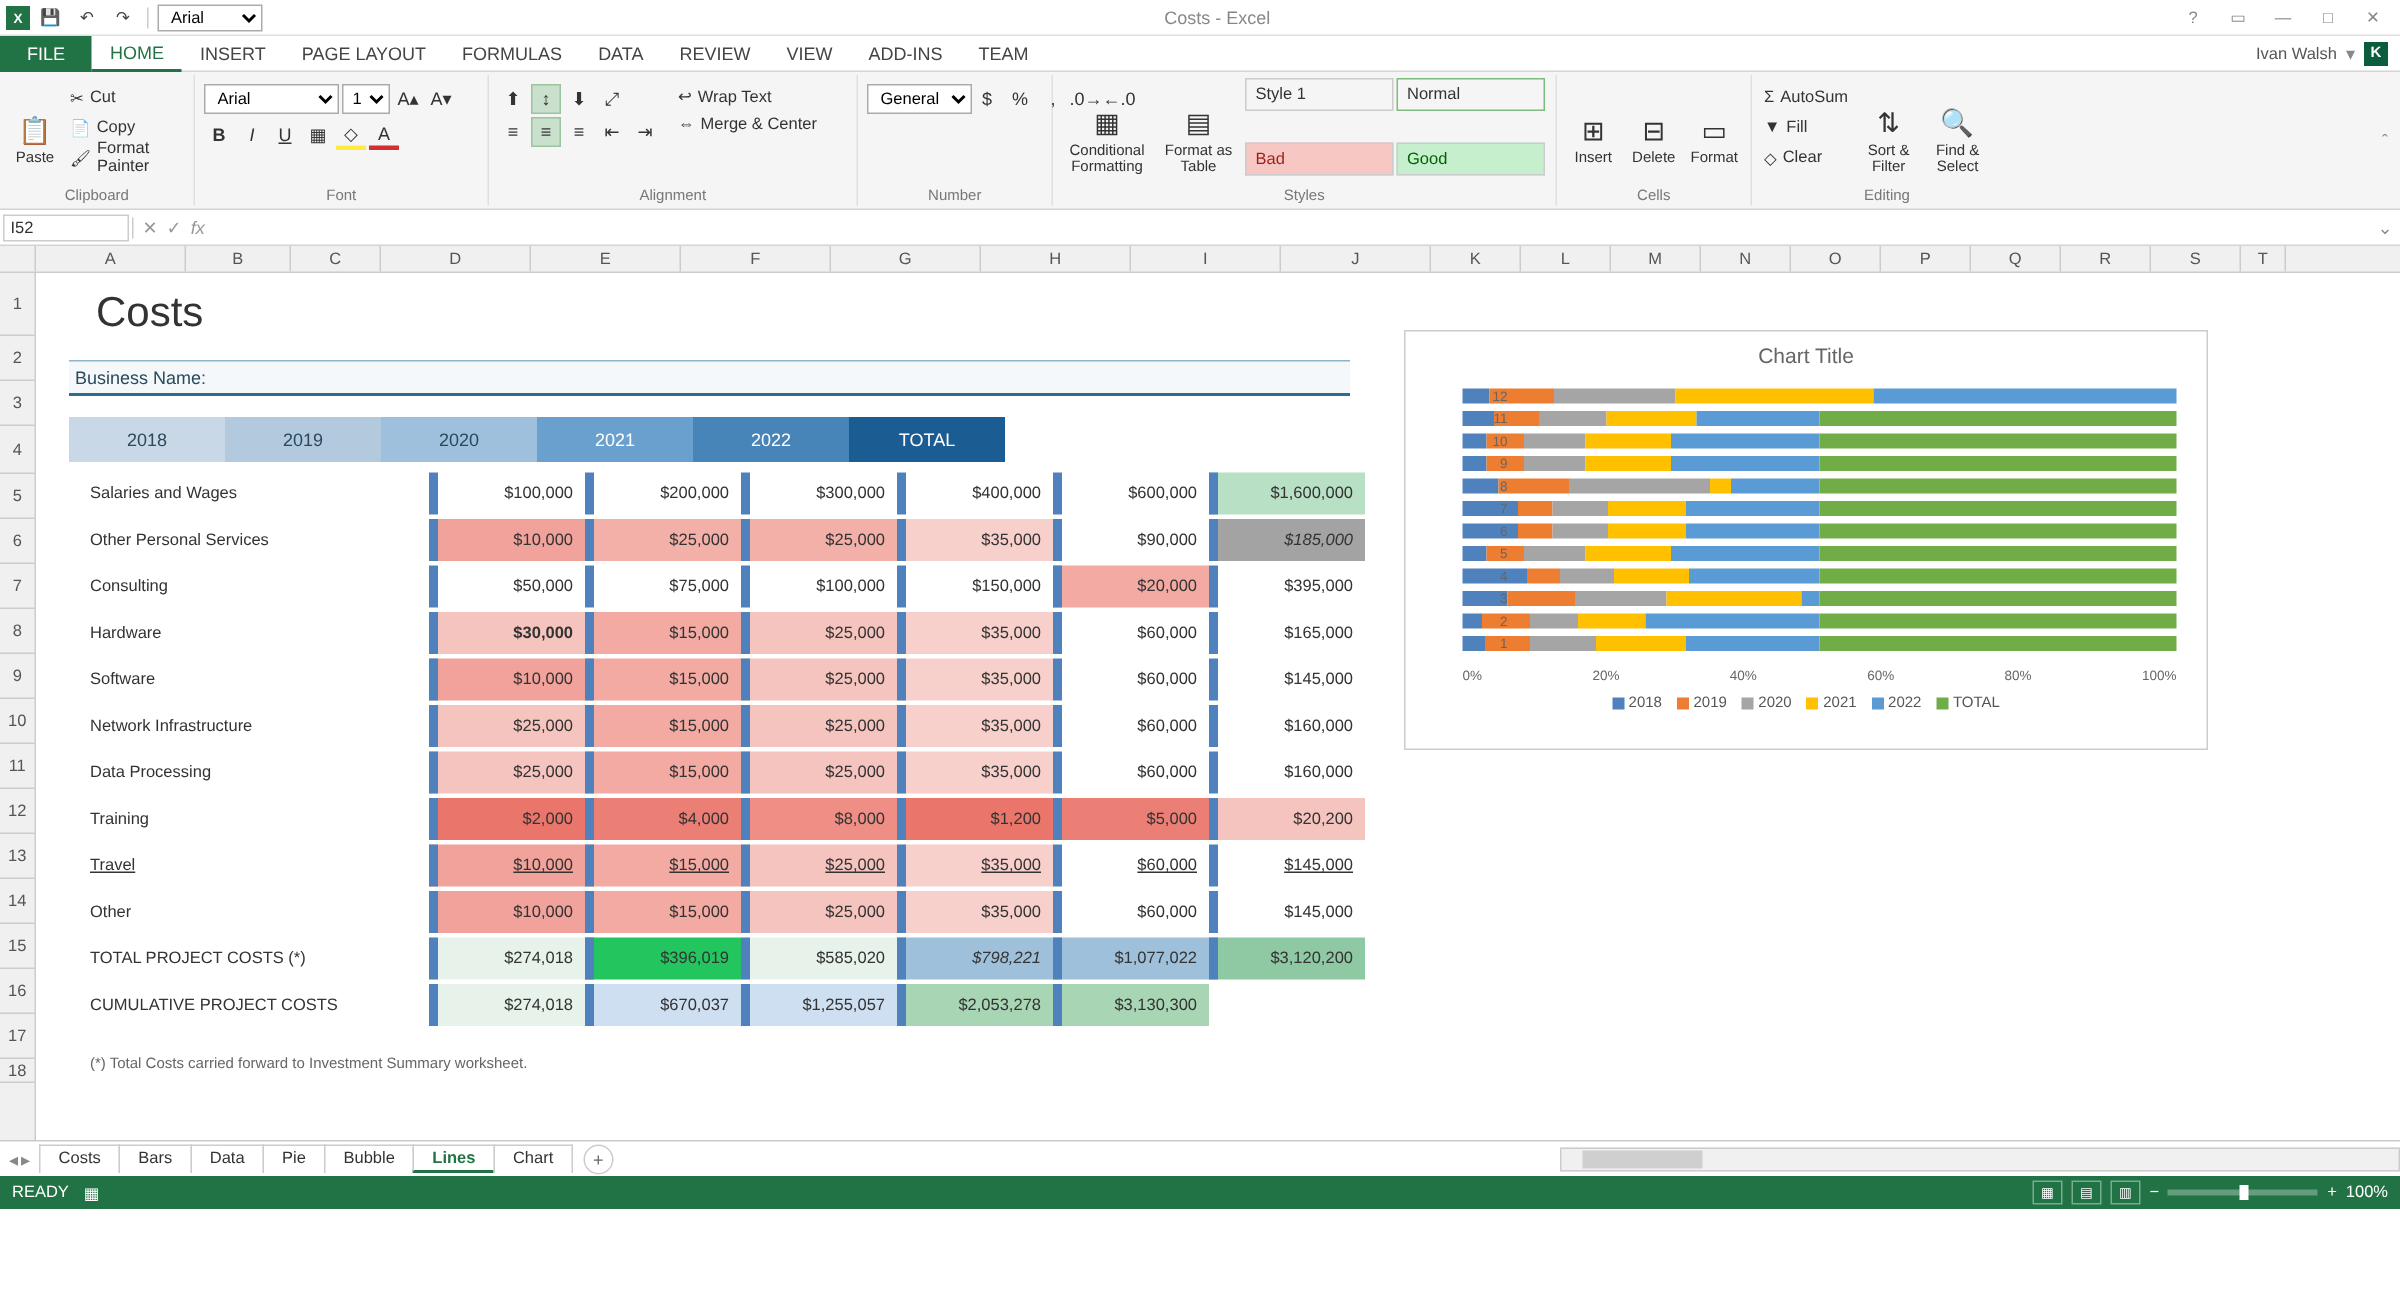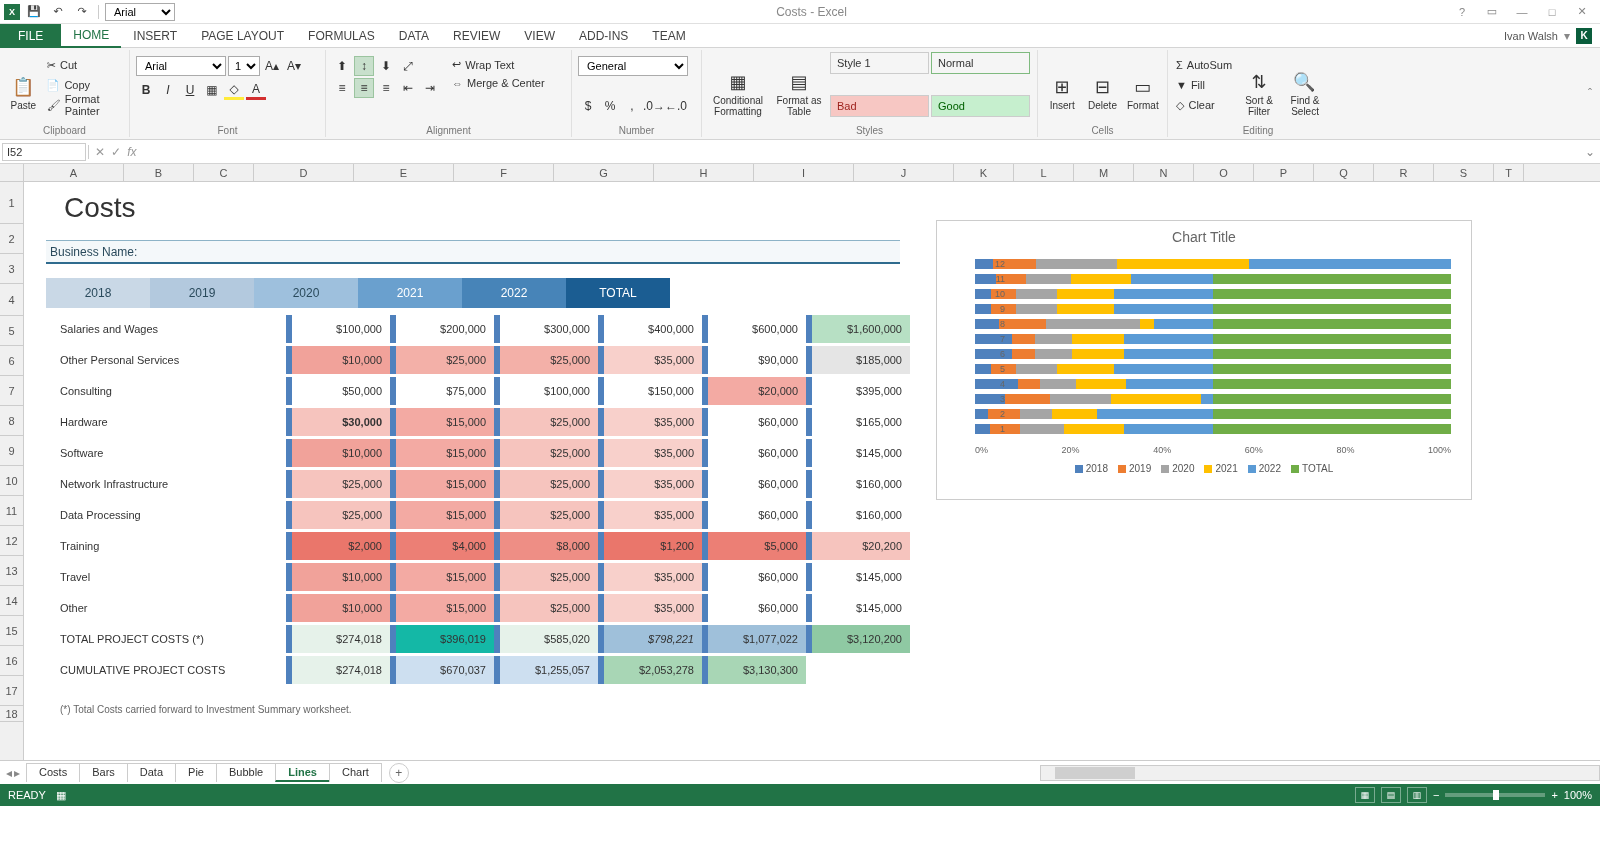--- a/index.html
+++ b/index.html
@@ -203,21 +203,21 @@
         <div class="wrap-btn">
             <span>⇔</span>
             <span>Merge &amp; Center</span>
           </div>
       </div>
     </div>
     <div class="ribbon-group-label">Alignment</div>
   </div>
 
   <div class="ribbon-group" style="width:130px">
-    <div style="display:flex;flex-direction:column;gap:20px;padding-top:4px">
+    <div style="display:flex;gap:0;padding-top:4px">
       <select class="num-fmt-box"><option>General</option></select>
       <div class="font-row">
         <div class="icon-btn">$</div>
         <div class="icon-btn">%</div>
         <div class="icon-btn">,</div>
         <div class="icon-btn">.0→</div>
         <div class="icon-btn">←.0</div>
       </div>
     </div>
     <div class="ribbon-group-label">Number</div>
@@ -372,21 +372,21 @@
           <div class="dr-cell" style="background: rgb(255, 255, 255); border-left-color: rgb(79, 129, 189);">$600,000</div>
           <div class="dr-cell" style="background: rgb(183, 224, 196); border-left-color: rgb(79, 129, 189);">$1,600,000</div>
         </div>
         <div class="data-row" style="top: 163px;">
           <div class="dr-label">Other Personal Services</div>
           <div class="dr-cell" style="background: rgb(241, 162, 154); border-left-color: rgb(79, 129, 189);">$10,000</div>
           <div class="dr-cell" style="background: rgb(243, 176, 168); border-left-color: rgb(79, 129, 189);">$25,000</div>
           <div class="dr-cell" style="background: rgb(243, 176, 168); border-left-color: rgb(79, 129, 189);">$25,000</div>
           <div class="dr-cell" style="background: rgb(248, 208, 203); border-left-color: rgb(79, 129, 189);">$35,000</div>
           <div class="dr-cell" style="background: rgb(255, 255, 255); border-left-color: rgb(79, 129, 189);">$90,000</div>
-          <div class="dr-cell" style="background: #e5e5e5; border-left-color: rgb(79, 129, 189);">$185,000</div>
+          <div class="dr-cell" style="background: #a3a3a3; border-left-color: rgb(79, 129, 189); font-style: italic;">$185,000</div>
         </div>
         <div class="data-row" style="top: 194px;">
           <div class="dr-label">Consulting</div>
           <div class="dr-cell" style="background: rgb(255, 255, 255); border-left-color: rgb(79, 129, 189);">$50,000</div>
           <div class="dr-cell" style="background: rgb(255, 255, 255); border-left-color: rgb(79, 129, 189);">$75,000</div>
           <div class="dr-cell" style="background: rgb(255, 255, 255); border-left-color: rgb(79, 129, 189);">$100,000</div>
           <div class="dr-cell" style="background: rgb(255, 255, 255); border-left-color: rgb(79, 129, 189);">$150,000</div>
           <div class="dr-cell" style="background: rgb(243, 170, 163); border-left-color: rgb(79, 129, 189);">$20,000</div>
           <div class="dr-cell" style="background: rgb(255, 255, 255); border-left-color: rgb(79, 129, 189);">$395,000</div>
         </div>
@@ -428,42 +428,42 @@
         </div>
         <div class="data-row" style="top: 349px;">
           <div class="dr-label">Training</div>
           <div class="dr-cell" style="background: rgb(234, 118, 107); border-left-color: rgb(79, 129, 189);">$2,000</div>
           <div class="dr-cell" style="background: rgb(236, 127, 117); border-left-color: rgb(79, 129, 189);">$4,000</div>
           <div class="dr-cell" style="background: rgb(238, 142, 133); border-left-color: rgb(79, 129, 189);">$8,000</div>
           <div class="dr-cell" style="background: rgb(234, 118, 107); border-left-color: rgb(79, 129, 189);">$1,200</div>
           <div class="dr-cell" style="background: rgb(236, 127, 117); border-left-color: rgb(79, 129, 189);">$5,000</div>
           <div class="dr-cell" style="background: rgb(246, 196, 190); border-left-color: rgb(79, 129, 189);">$20,200</div>
         </div>
-        <div class="data-row" style="top: 380px;">
+        <div class="data-row" style="top: 380px; text-decoration: underline;">
           <div class="dr-label">Travel</div>
           <div class="dr-cell" style="background: rgb(241, 162, 154); border-left-color: rgb(79, 129, 189);">$10,000</div>
           <div class="dr-cell" style="background: rgb(243, 170, 163); border-left-color: rgb(79, 129, 189);">$15,000</div>
           <div class="dr-cell" style="background: rgb(246, 196, 190); border-left-color: rgb(79, 129, 189);">$25,000</div>
           <div class="dr-cell" style="background: rgb(248, 208, 203); border-left-color: rgb(79, 129, 189);">$35,000</div>
           <div class="dr-cell" style="background: rgb(255, 255, 255); border-left-color: rgb(79, 129, 189);">$60,000</div>
           <div class="dr-cell" style="background: rgb(255, 255, 255); border-left-color: rgb(79, 129, 189);">$145,000</div>
         </div>
         <div class="data-row" style="top: 411px;">
           <div class="dr-label">Other</div>
           <div class="dr-cell" style="background: rgb(241, 162, 154); border-left-color: rgb(79, 129, 189);">$10,000</div>
           <div class="dr-cell" style="background: rgb(243, 170, 163); border-left-color: rgb(79, 129, 189);">$15,000</div>
           <div class="dr-cell" style="background: rgb(246, 196, 190); border-left-color: rgb(79, 129, 189);">$25,000</div>
           <div class="dr-cell" style="background: rgb(248, 208, 203); border-left-color: rgb(79, 129, 189);">$35,000</div>
           <div class="dr-cell" style="background: rgb(255, 255, 255); border-left-color: rgb(79, 129, 189);">$60,000</div>
           <div class="dr-cell" style="background: rgb(255, 255, 255); border-left-color: rgb(79, 129, 189);">$145,000</div>
         </div>
         <div class="data-row" style="top: 442px;">
           <div class="dr-label" style="padding-left: 14px; font-size: 11px;">TOTAL PROJECT COSTS  (*)</div>
           <div class="dr-cell" style="background: rgb(230, 242, 234); border-left-color: rgb(79, 129, 189);">$274,018</div>
-          <div class="dr-cell" style="background: #14b8a6; border-left-color: rgb(79, 129, 189);">$396,019</div>
+          <div class="dr-cell" style="background: #22c55e; border-left-color: rgb(79, 129, 189);">$396,019</div>
           <div class="dr-cell" style="background: rgb(230, 242, 234); border-left-color: rgb(79, 129, 189);">$585,020</div>
           <div class="dr-cell" style="background: rgb(159, 192, 218); border-left-color: rgb(79, 129, 189); font-style: italic;">$798,221</div>
           <div class="dr-cell" style="background: rgb(159, 192, 218); border-left-color: rgb(79, 129, 189);">$1,077,022</div>
           <div class="dr-cell" style="background: rgb(143, 201, 163); border-left-color: rgb(79, 129, 189);">$3,120,200</div>
         </div>
         <div class="data-row" style="top: 473px;">
           <div class="dr-label" style="padding-left: 14px; font-size: 11px;">CUMULATIVE PROJECT COSTS</div>
           <div class="dr-cell" style="background: rgb(230, 242, 234); border-left-color: rgb(79, 129, 189);">$274,018</div>
           <div class="dr-cell" style="background: rgb(205, 223, 240); border-left-color: rgb(79, 129, 189);">$670,037</div>
           <div class="dr-cell" style="background: rgb(205, 223, 240); border-left-color: rgb(79, 129, 189);">$1,255,057</div>

